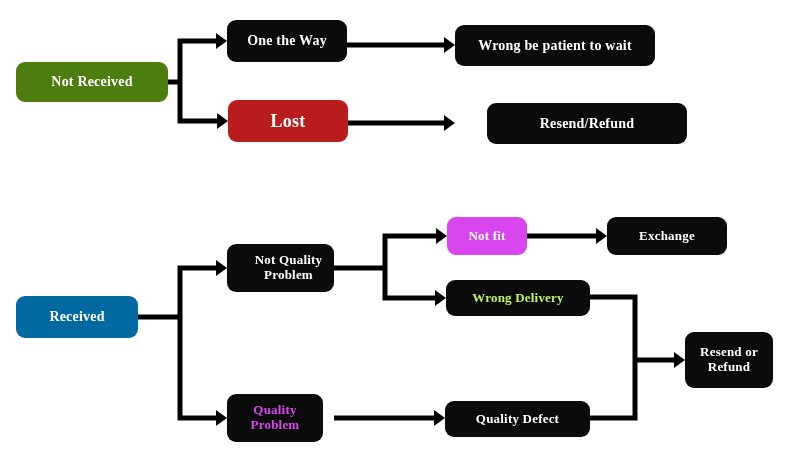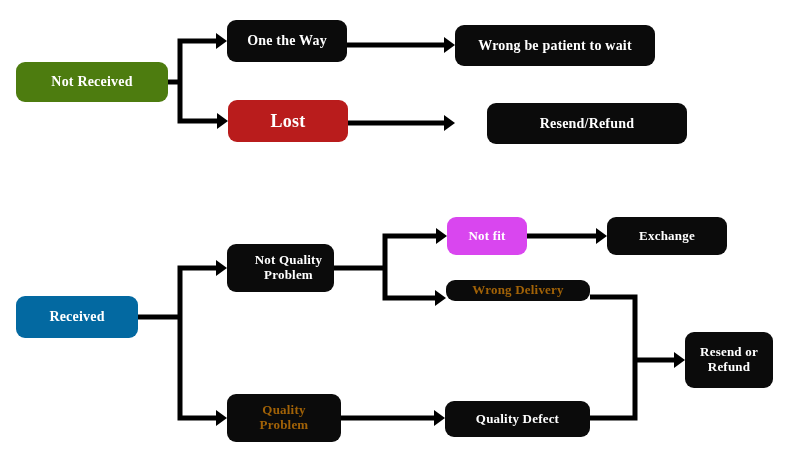--- a/index.html
+++ b/index.html
@@ -97,31 +97,31 @@
       <div class="node" style="left: 455px; top: 103px; width: 200px; height: 41px; font-size: 14px; background: rgb(11, 11, 11); color: rgb(255, 255, 255); margin-left: 32px;">
         <span>Resend/Refund</span>
       </div>
       <div class="node" style="left: 16px; top: 296px; width: 122px; height: 42px; font-size: 14px; background: #0369a1; color: rgb(255, 255, 255);">
         <span>Received</span>
       </div>
       <div class="node" style="left: 227px; top: 244px; width: 107px; height: 48px; font-size: 13px; background: rgb(11, 11, 11); color: rgb(255, 255, 255); padding-left: 22px;">
         <span>Not Quality
 Problem</span>
       </div>
-      <div class="node" style="left: 227px; top: 394px; width: 114px; height: 48px; font-size: 13px; background: rgb(11, 11, 11); color: #a16207;">
+      <div class="node" style="left: 227px; top: 394px; width: 96px; height: 48px; font-size: 13px; background: rgb(11, 11, 11); color: #d946ef;">
         <span>Quality
 Problem</span>
       </div>
       <div class="node" style="left: 447px; top: 217px; width: 80px; height: 38px; font-size: 13px; background: #d946ef; color: rgb(255, 255, 255);">
         <span>Not fit</span>
       </div>
       <div class="node" style="left: 607px; top: 217px; width: 120px; height: 38px; font-size: 13px; background: rgb(11, 11, 11); color: rgb(255, 255, 255);">
         <span>Exchange</span>
       </div>
-      <div class="node" style="left: 446px; top: 280px; width: 144px; height: 21px; font-size: 13px; background: rgb(11, 11, 11); color: #a16207; text-align: center;">
+      <div class="node" style="left: 446px; top: 280px; width: 144px; height: 36px; font-size: 13px; background: rgb(11, 11, 11); color: #bef264; text-align: center;">
         <span>Wrong Delivery</span>
       </div>
       <div class="node" style="left: 445px; top: 401px; width: 145px; height: 36px; font-size: 13px; background: rgb(11, 11, 11); color: rgb(255, 255, 255);">
         <span>Quality Defect</span>
       </div>
       <div class="node" style="left: 685px; top: 332px; width: 88px; height: 56px; font-size: 13px; background: rgb(11, 11, 11); color: rgb(255, 255, 255);">
         <span>Resend or
 Refund</span>
       </div>
     </div>

